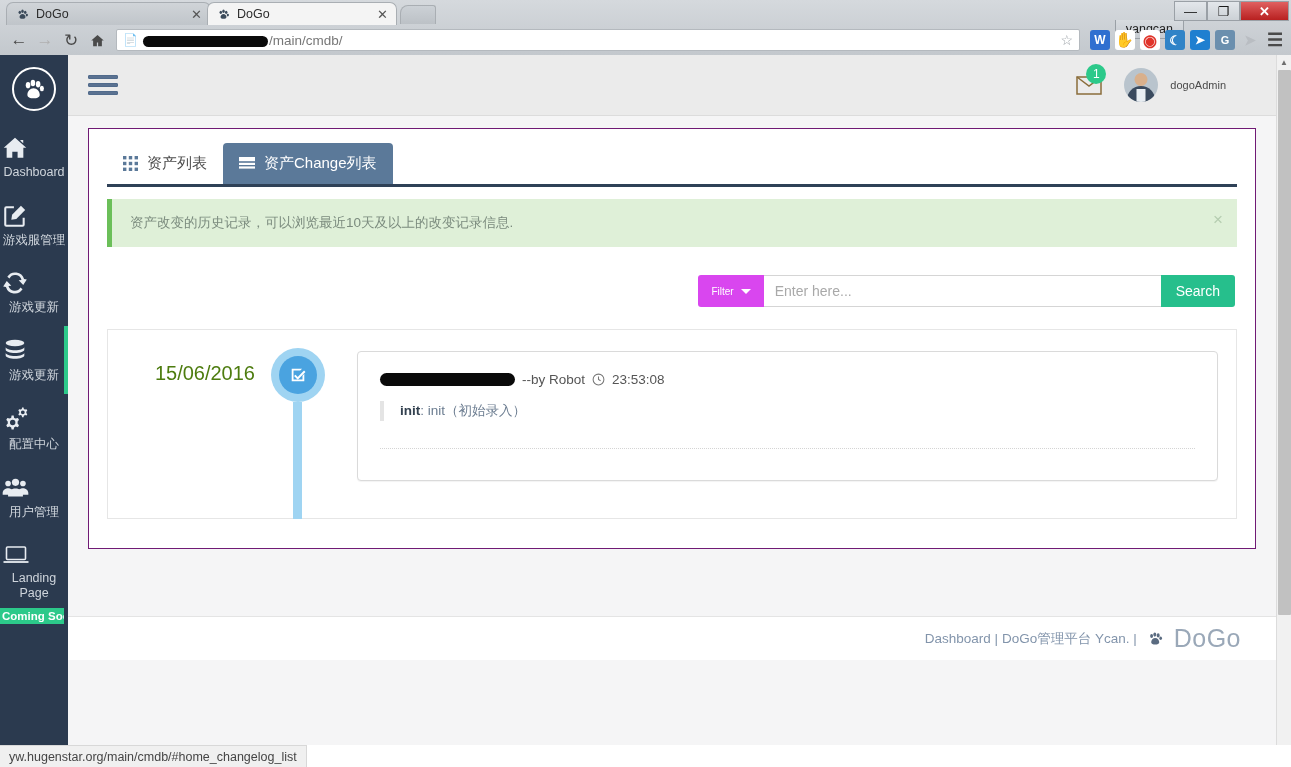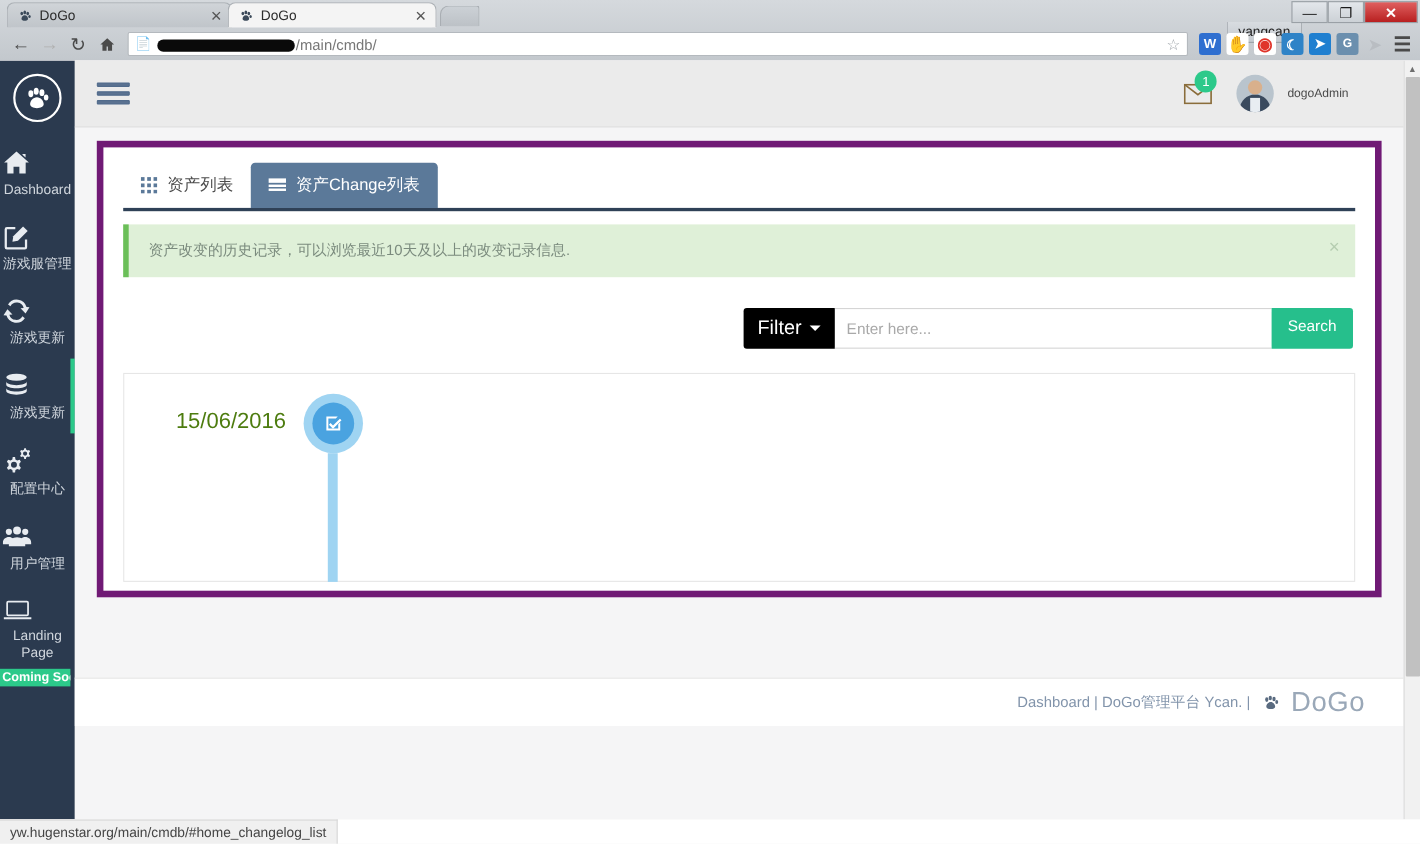--- a/index.html
+++ b/index.html
@@ -185,22 +185,22 @@
   .username { font-size: 11px; color: #4a4a4a; }
 
   
   .content {
     position: absolute; top: 61px; left: 68px;
     width: 1208px; height: 629px;
     background: #f5f5f6;
     padding: 12px 20px 0 20px;
   }
   .panel {
-    background: #fff; border: 6px solid #701a75;
-    padding: 14px 18px 8px 18px;
+    background: #fff; border: 1px solid #701a75;
+    padding: 14px 18px 29px 18px;
   }
   .tabs { display: flex; align-items: flex-end; position: relative; }
   .tab-btn {
     display: flex; align-items: center; gap: 9px;
     padding: 11px 16px; font-size: 15px; cursor: pointer;
     border-radius: 4px 4px 0 0;
   }
   .tab-btn.inactive { color: #4c4c4c; }
   .tab-btn.activetab { background: #5b7999; color: #fff; }
   .tabs-underline {
@@ -216,21 +216,21 @@
   }
   .alert-close {
     position: absolute; right: 14px; top: 11px;
     color: #b5cdb0; font-size: 17px; cursor: pointer;
   }
 
   .searchrow {
     display: flex; justify-content: flex-end; margin-top: 28px; padding-right: 2px;
   }
   .filter-btn {
-    background: #000000; color: #fff; font-size: 18px;
+    background: #d946ef; color: #fff; font-size: 10px;
     padding: 8px 13px; border-radius: 3px 0 0 3px;
     display: flex; align-items: center; gap: 7px; cursor: pointer;
   }
   .caret {
     width: 0; height: 0; border-left: 5px solid transparent;
     border-right: 5px solid transparent; border-top: 5px solid #fff;
   }
   .search-input {
     width: 397px; border: 1px solid #d5d5d5; border-left: none; border-right: none;
     font-size: 14px; color: #333; padding: 0 11px; outline: none;
@@ -571,20 +571,37 @@
             <div class="tl-circle-outer">
               <div class="tl-circle-inner">
                 <svg width="18" height="18" viewBox="0 0 20 20" fill="#ffffff">
                   <path d="M3 3h11.5l-2 2H5v10h10v-4.3l2-2V17H3z"></path>
                   <path d="M7.2 9.6l2.5 2.5 7-7 1.6 1.6-8.6 8.6-4.1-4.1z"></path>
                 </svg>
               </div>
             </div>
             <div class="tl-line"></div>
           </div>
+          <div class="tl-card">
+            <div class="card-head">
+              <span class="redact-bar"></span>
+              <span class="by-text">--by Robot</span>
+              <span class="clock-ico">
+                <svg width="13" height="13" viewBox="0 0 20 20" fill="none" stroke="#777" stroke-width="1.6">
+                  <circle cx="10" cy="10" r="8.3"></circle>
+                    <path d="M10 5.2V10l3.2 2"></path>
+                </svg>
+              </span>
+              <span class="time-text">23:53:08</span>
+            </div>
+            <div class="card-detail">
+              <b>init</b><span>: init（初始录入）</span>
+            </div>
+            <div class="card-divider"></div>
+          </div>
         </div>
       </div>
 
     </section>
   </main>
 
   <footer class="footer">
     <span>Dashboard | DoGo管理平台 Ycan. |</span>
     <span class="paw-small">
       <svg width="19" height="17" viewBox="0 0 24 24" fill="#5a6b80">

